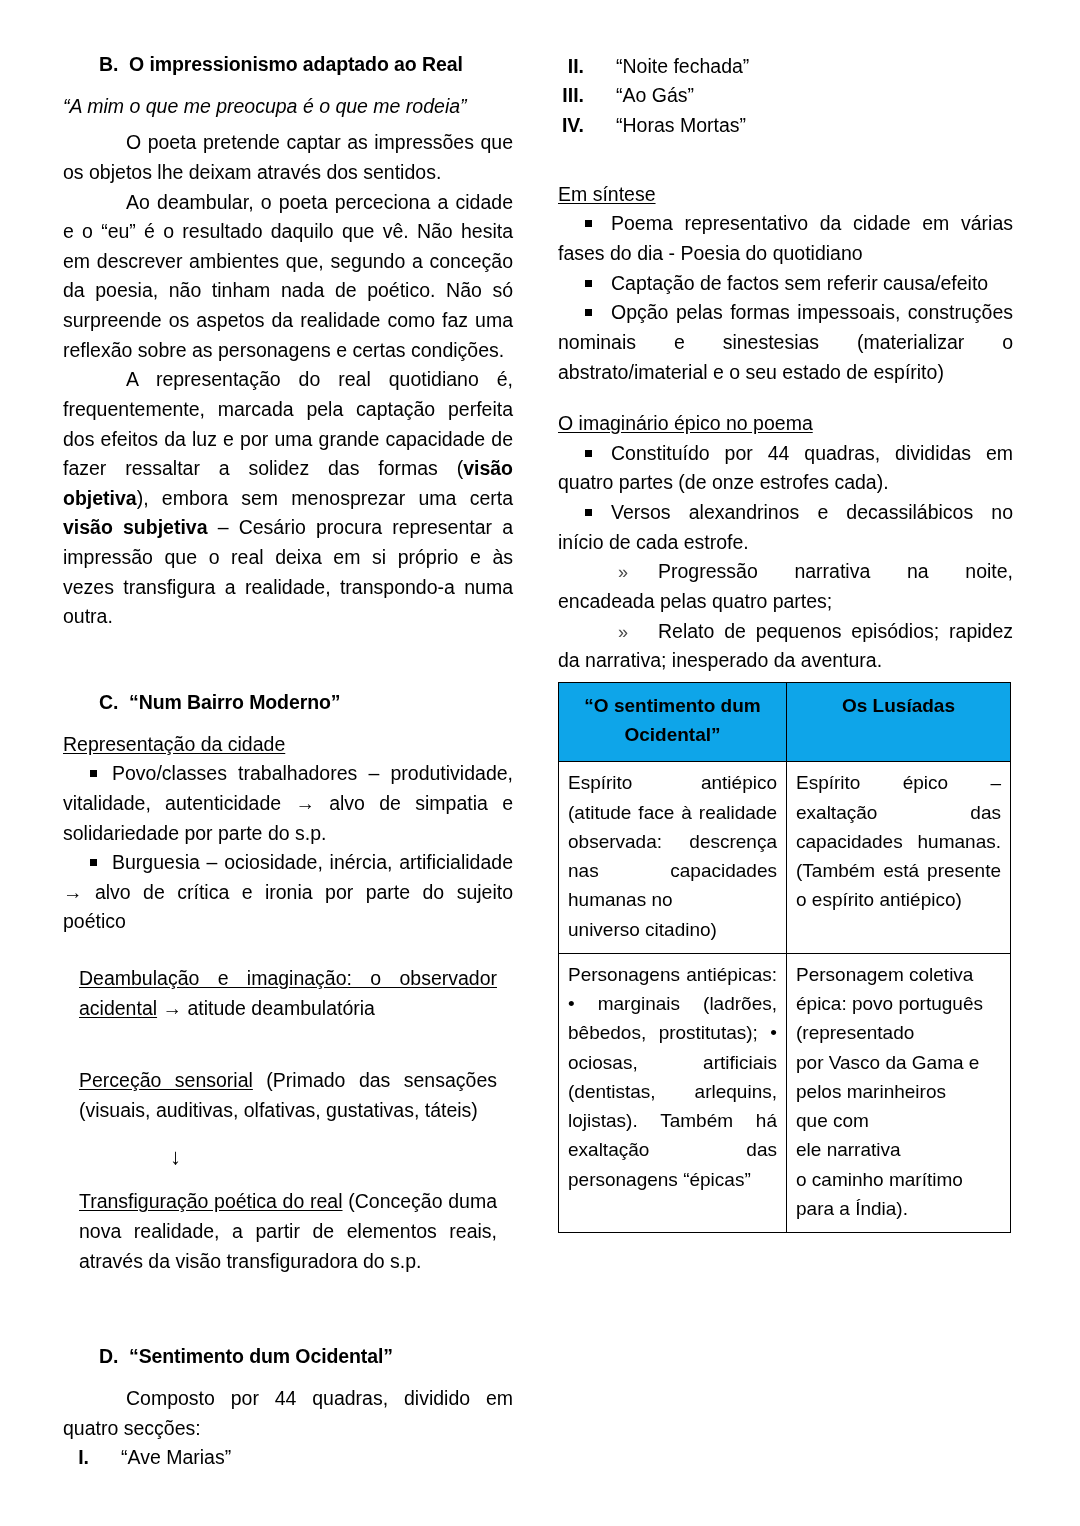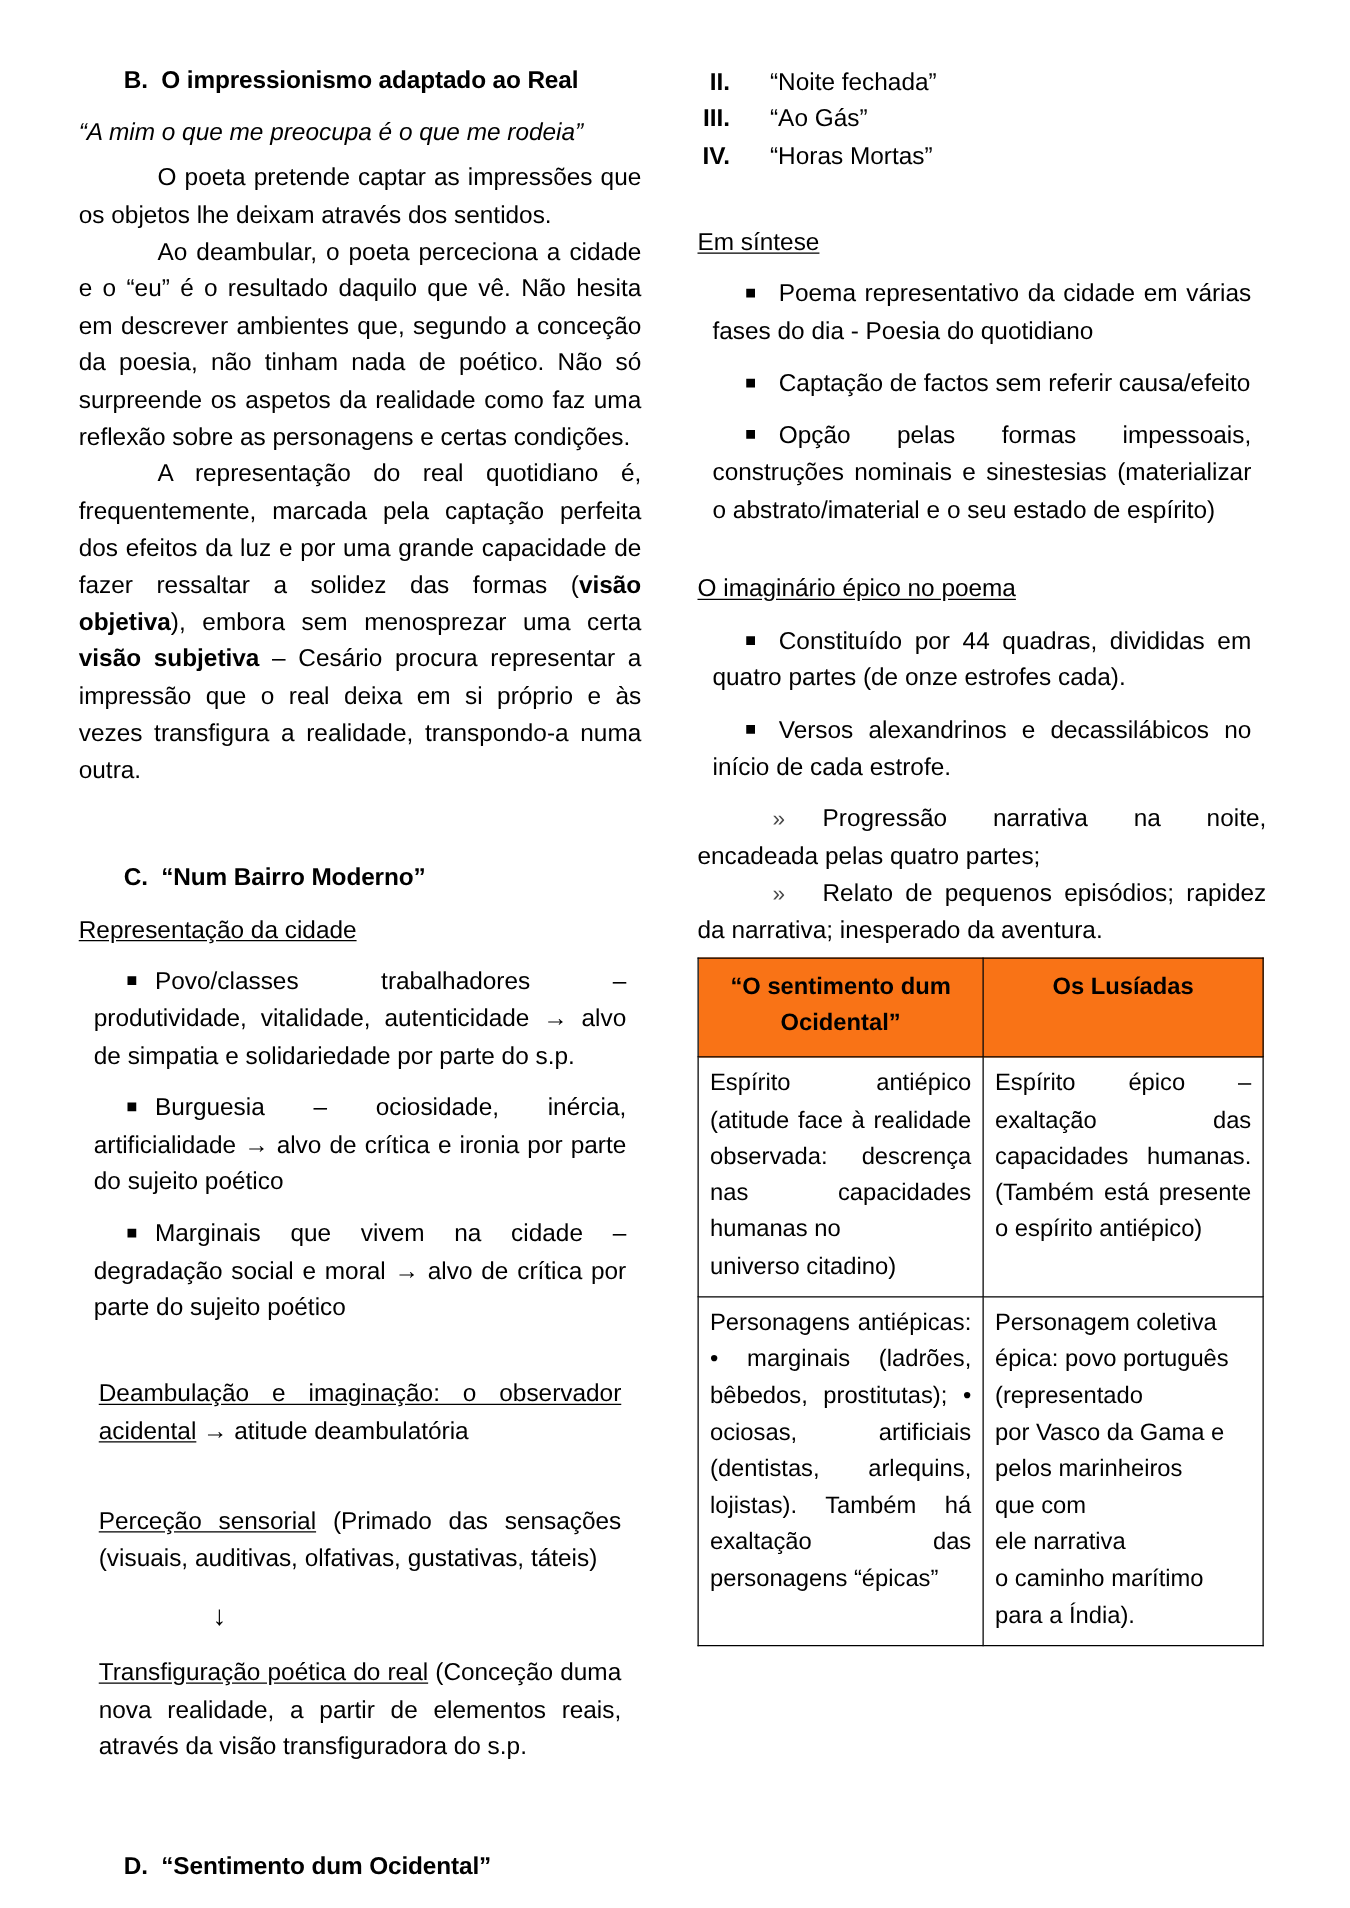--- a/index.html
+++ b/index.html
@@ -83,21 +83,21 @@
     text-align: justify;
   }
   .underlined-just .u {
     text-decoration: underline;
     text-underline-offset: 2px;
   }
   .bullet-item {
     font-size: 19.5px;
     line-height: 1.52;
     text-align: justify;
-    margin: 12px;
+    margin: 0;
     position: relative;
     padding-left: 0;
   }
   .bullet-item .sq {
     display: inline-block;
     width: 7px;
     height: 7px;
     background: #000;
     vertical-align: 3px;
     margin-right: 15px;
@@ -160,21 +160,21 @@
   }
   table.cmp th, table.cmp td {
     border: 1.6px solid #000;
     vertical-align: top;
     font-size: 19px;
     line-height: 1.54;
     padding: 6px 9px 9px 9px;
     box-sizing: border-box;
   }
   table.cmp th {
-    background: #f97316;
+    background: #0ea5e9;
     font-weight: bold;
     text-align: center;
     padding: 8px 8px 12px 8px;
   }
   table.cmp td {
     text-align: justify;
     text-justify: inter-word;
   }
   table.cmp td.nojust {
     text-align: left;
@@ -214,23 +214,20 @@
       <p class="underlined">Representação da cidade</p>
 
       <p class="bullet-item">
         <span class="sq"></span><span>Povo/classes trabalhadores – produtividade, vitalidade, autenticidade → alvo de simpatia e solidariedade por parte do s.p.</span>
       </p>
 
       <p class="bullet-item">
         <span class="sq"></span><span>Burguesia – ociosidade, inércia, artificialidade → alvo de crítica e ironia por parte do sujeito poético</span>
       </p>
 
-      <p class="bullet-item">
-        <span class="sq"></span><span>Marginais que vivem na cidade – degradação social e moral → alvo de crítica por parte do sujeito poético</span>
-      </p>
 
       <div class="gap-sm"></div>
 
       <p class="underlined-just">
         <span class="u">Deambulação e imaginação: o observador acidental</span><span> → atitude deambulatória</span>
       </p>
 
       <div class="gap-sm"></div>
 
       <p class="underlined-just">

